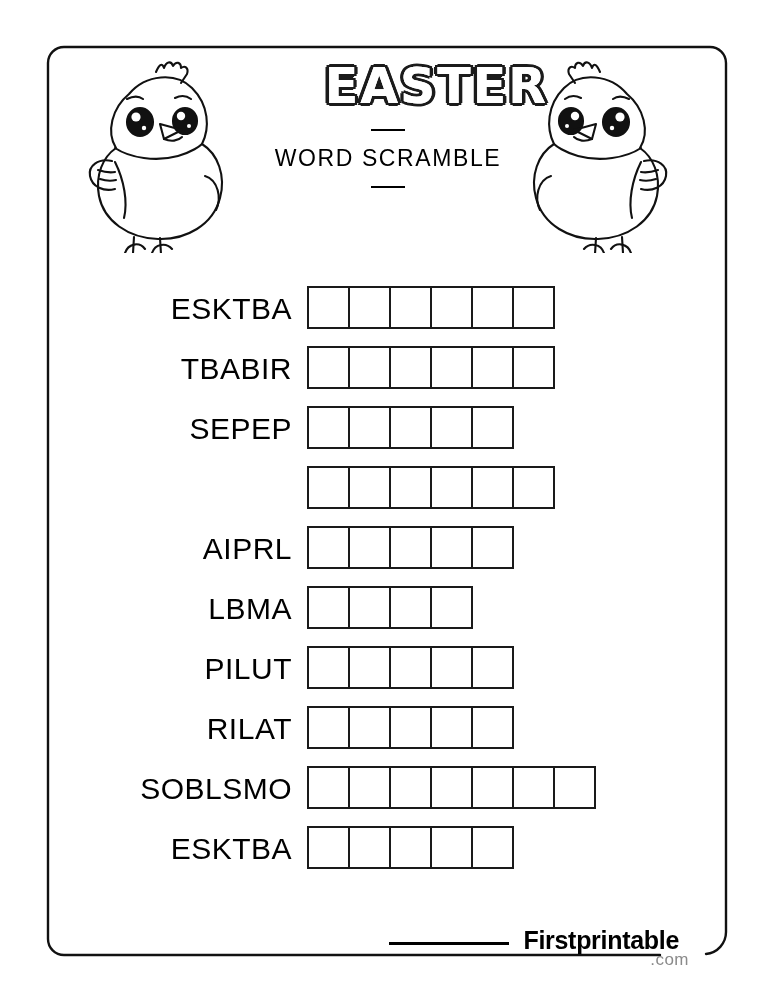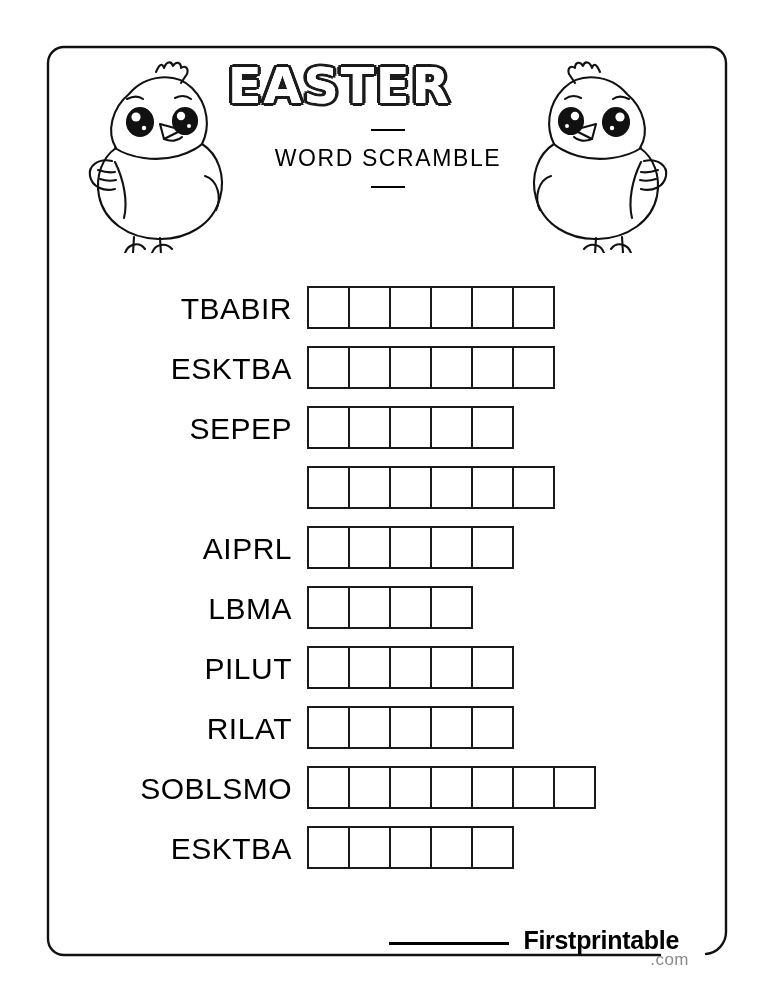--- a/index.html
+++ b/index.html
@@ -37,21 +37,21 @@
     top: 8px;
   }
   #chick-left  { left: 20px; }
   #chick-right { left: 460px; }
 
   #title-block {
     position: absolute;
     left: 180px;
     top: 12px;
     width: 320px;
-    text-align: left;
+    text-align: right;
   }
   #worksheet-title {
     font-family: "DejaVu Sans", sans-serif;
     font-size: 49px;
     font-weight: 700;
     letter-spacing: 2px;
     line-height: 1;
     color: #ffffff;
     -webkit-text-stroke: 2.4px #1b1b1b;
     paint-order: stroke fill;
@@ -235,32 +235,32 @@
     <path d="M137 118 C150 122 154 140 148 152"></path>
     <path d="M66 179 l-1 16"></path>
       <path d="M92 180 l1 16"></path>
     <path d="M57 195 c3 -9 14 -12 20 -4"></path>
     <path d="M84 195 c3 -9 14 -11 20 -4"></path>
   </svg>
 </div>
 
 <div id="puzzle">
     <div class="puzzle-row">
+      <div class="scramble-word">ESKTBA</div>
+      <div class="letter-boxes">
+        <div class="letter-box"></div>
+        <div class="letter-box"></div>
+        <div class="letter-box"></div>
+        <div class="letter-box"></div>
+        <div class="letter-box"></div>
+        <div class="letter-box"></div>
+      </div>
+    </div>
+    <div class="puzzle-row">
       <div class="scramble-word">TBABIR</div>
-      <div class="letter-boxes">
-        <div class="letter-box"></div>
-        <div class="letter-box"></div>
-        <div class="letter-box"></div>
-        <div class="letter-box"></div>
-        <div class="letter-box"></div>
-        <div class="letter-box"></div>
-      </div>
-    </div>
-    <div class="puzzle-row">
-      <div class="scramble-word">ESKTBA</div>
       <div class="letter-boxes">
         <div class="letter-box"></div>
         <div class="letter-box"></div>
         <div class="letter-box"></div>
         <div class="letter-box"></div>
         <div class="letter-box"></div>
         <div class="letter-box"></div>
       </div>
     </div>
     <div class="puzzle-row">

